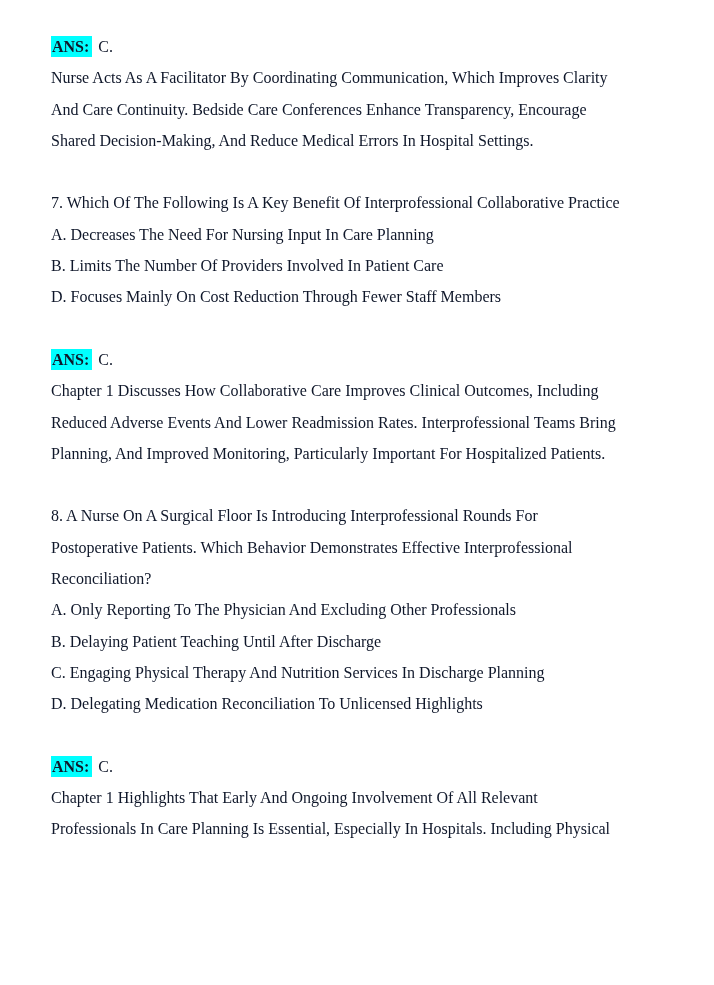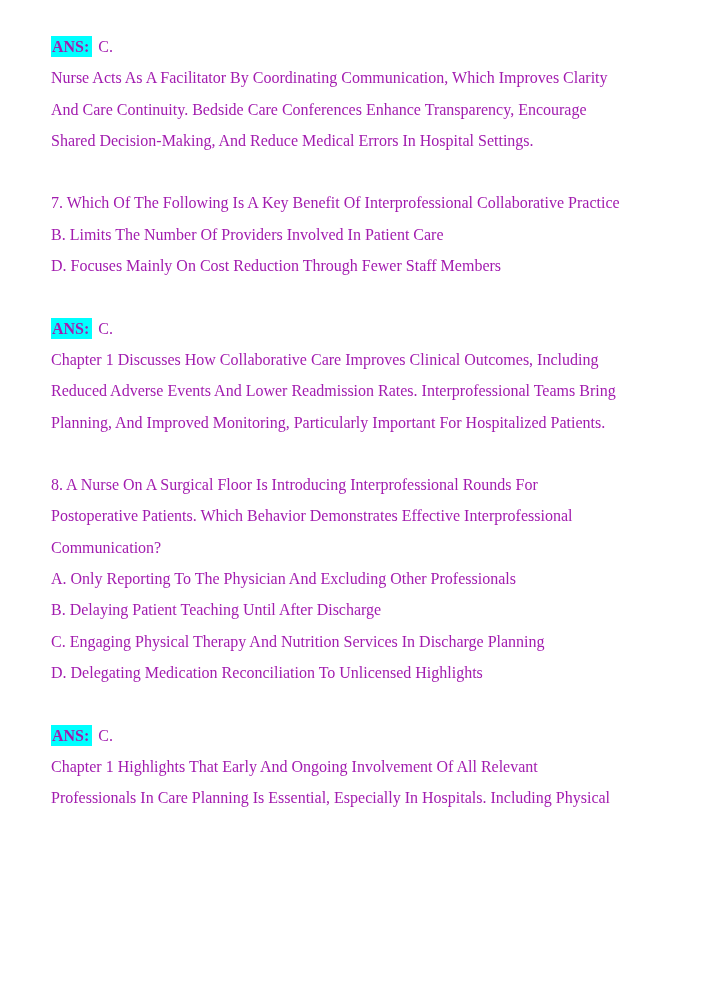--- a/index.html
+++ b/index.html
@@ -13,21 +13,21 @@
     overflow: hidden;
   }
   .page {
     box-sizing: border-box;
     width: 714px;
     height: 985px;
     padding: 31px 18px 0 51px;
     font-family: "Liberation Serif", "DejaVu Serif", serif;
     font-size: 16px;
     line-height: 31.3px;
-    color: #a21caf;
+    color: #0f172a;
     background: #ffffff;
   }
   .line {
     white-space: pre;
     height: 31.3px;
   }
   .spacer {
     height: 31.3px;
   }
   .ans-label {
@@ -48,39 +48,40 @@
     <div class="line"><span class="ans-label">ANS:</span><span class="ans-choice">C.</span></div>
     <div class="line">Nurse Acts As A Facilitator By Coordinating Communication, Which Improves Clarity</div>
     <div class="line">And Care Continuity. Bedside Care Conferences Enhance Transparency, Encourage</div>
     <div class="line">Shared Decision-Making, And Reduce Medical Errors In Hospital Settings.</div>
   </section>
 
   <div class="spacer"></div>
 
   <section>
     <div class="line">7. Which Of The Following Is A Key Benefit Of Interprofessional Collaborative Practice</div>
+    <div class="line">A. Decreases The Need For Nursing Input In Care Planning</div>
     <div class="line">B. Limits The Number Of Providers Involved In Patient Care</div>
     <div class="line">D. Focuses Mainly On Cost Reduction Through Fewer Staff Members</div>
   </section>
 
   <div class="spacer"></div>
 
   <section>
     <div class="line"><span class="ans-label">ANS:</span><span class="ans-choice">C.</span></div>
     <div class="line">Chapter 1 Discusses How Collaborative Care Improves Clinical Outcomes, Including</div>
     <div class="line">Reduced Adverse Events And Lower Readmission Rates. Interprofessional Teams Bring</div>
     <div class="line">Planning, And Improved Monitoring, Particularly Important For Hospitalized Patients.</div>
   </section>
 
   <div class="spacer"></div>
 
   <section>
     <div class="line">8. A Nurse On A Surgical Floor Is Introducing Interprofessional Rounds For</div>
     <div class="line">Postoperative Patients. Which Behavior Demonstrates Effective Interprofessional</div>
-    <div class="line">Communication?</div>
+    <div class="line">Reconciliation?</div>
     <div class="line">A. Only Reporting To The Physician And Excluding Other Professionals</div>
     <div class="line">B. Delaying Patient Teaching Until After Discharge</div>
     <div class="line">C. Engaging Physical Therapy And Nutrition Services In Discharge Planning</div>
     <div class="line">D. Delegating Medication Reconciliation To Unlicensed Highlights</div>
   </section>
 
   <div class="spacer"></div>
 
   <section>
     <div class="line"><span class="ans-label">ANS:</span><span class="ans-choice">C.</span></div>

